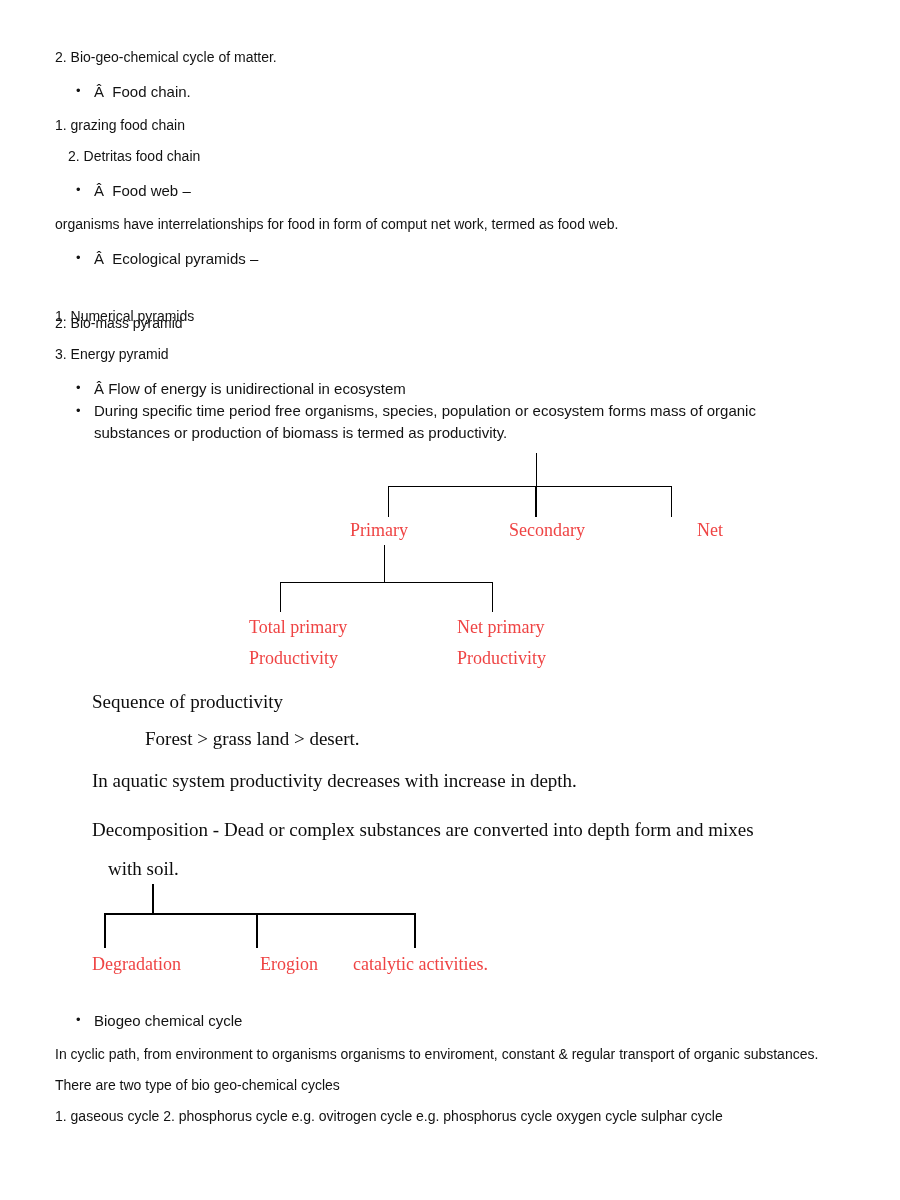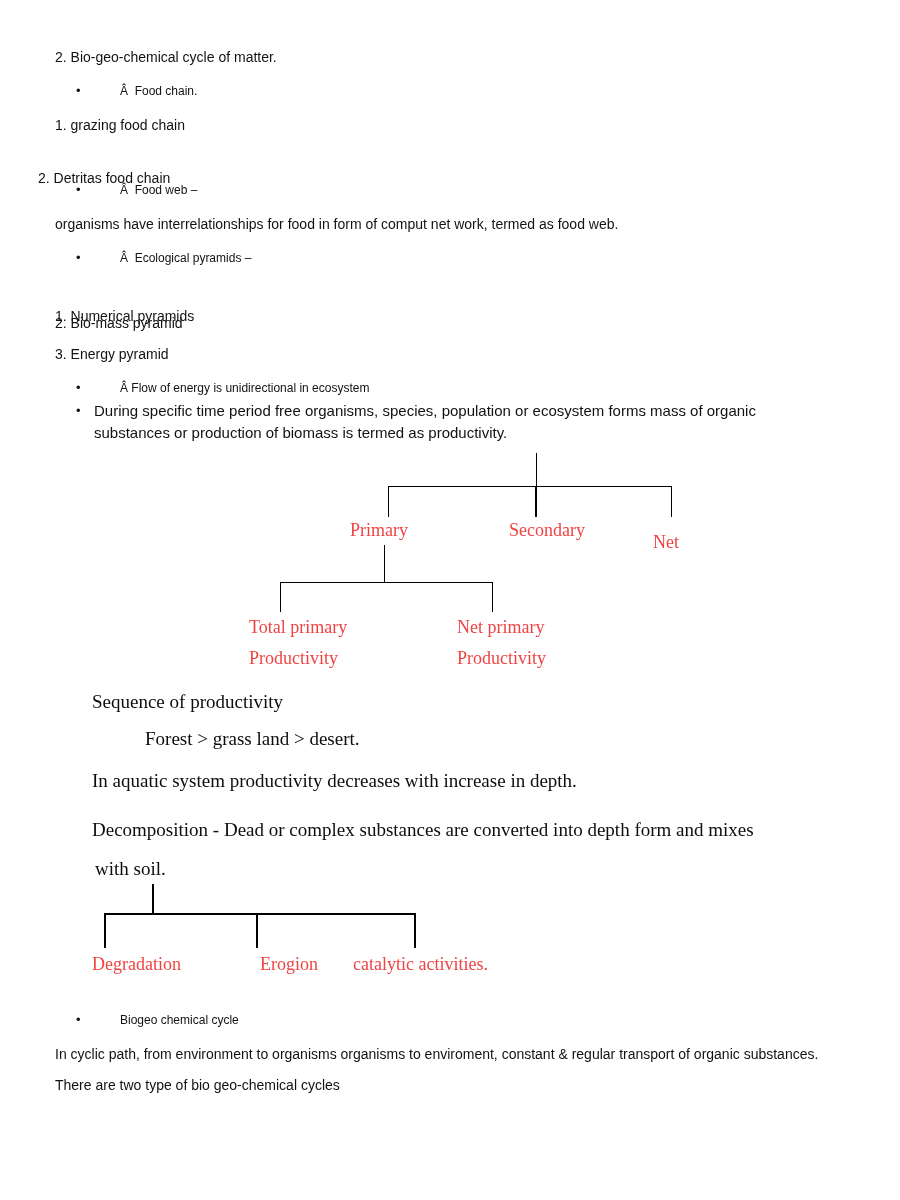--- a/index.html
+++ b/index.html
@@ -4,40 +4,40 @@
 <style>
   html,body{margin:0;padding:0;background:#ffffff;}
   .page{
     position:relative;width:853px;height:1200px;background:#ffffff;
     font-family:"Liberation Sans",sans-serif;color:#121212;overflow:hidden;
   }
   .abs{position:absolute;}
   .sans-para{font-size:14px;line-height:17px;white-space:nowrap;}
   .bullet-row{display:flex;align-items:flex-start;}
   .bullet-dot{width:18px;font-size:13px;line-height:18px;flex:0 0 18px;}
-  .bullet-text{font-size:12px;line-height:19px;white-space:pre;margin-left:26px;}
+  .bullet-text{font-size:15px;line-height:19px;white-space:pre;}
   .bullet-text-wrap{font-size:15px;line-height:22px;white-space:normal;width:685px;}
   .serif-text{font-family:"Liberation Serif",serif;font-size:19px;line-height:22px;white-space:nowrap;color:#0d0d0d;}
   .tree-label{font-family:"Liberation Serif",serif;font-size:18px;line-height:21px;white-space:nowrap;color:#ef4444;}
   .tline{background:#000000;}
 </style>
 </head>
 <body>
 
 <div class="page">
 
   <div class="abs sans-para" style="left:55px;top:49px;">2. Bio-geo-chemical cycle of matter.</div>
 
   <div class="abs bullet-row" style="left:76px;top:82px;">
     <span class="bullet-dot">•</span>
     <span class="bullet-text">Â  Food chain.</span>
   </div>
 
   <div class="abs sans-para" style="left:55px;top:117px;">1. grazing food chain</div>
-  <div class="abs sans-para" style="left:38px;top:148px;margin-top:22px;">2. Detritas food chain</div>
+  <div class="abs sans-para" style="left:68px;top:148px;">2. Detritas food chain</div>
 
   <div class="abs bullet-row" style="left:76px;top:181px;">
     <span class="bullet-dot">•</span>
     <span class="bullet-text">Â  Food web –</span>
   </div>
 
   <div class="abs sans-para" style="left:55px;top:216px;">organisms have interrelationships for food in form of comput net work, termed as food web.</div>
 
   <div class="abs bullet-row" style="left:76px;top:249px;">
     <span class="bullet-dot">•</span>
@@ -59,49 +59,50 @@
   </div>
 
   <div class="abs tline" style="left:536px;top:453px;width:1px;height:34px;"></div>
   <div class="abs tline" style="left:388px;top:486px;width:284px;height:1px;"></div>
   <div class="abs tline" style="left:388px;top:486px;width:1px;height:31px;"></div>
   <div class="abs tline" style="left:535px;top:486px;width:2px;height:31px;"></div>
   <div class="abs tline" style="left:671px;top:486px;width:1px;height:31px;"></div>
 
   <div class="abs tree-label" style="left:350px;top:520px;">Primary</div>
   <div class="abs tree-label" style="left:509px;top:520px;">Secondary</div>
-  <div class="abs tree-label" style="left:653px;top:520px;margin-top:12px;">Net</div>
+  <div class="abs tree-label" style="left:697px;top:520px;">Net</div>
 
   <div class="abs tline" style="left:384px;top:545px;width:1px;height:38px;"></div>
   <div class="abs tline" style="left:280px;top:582px;width:213px;height:1px;"></div>
   <div class="abs tline" style="left:280px;top:582px;width:1px;height:30px;"></div>
   <div class="abs tline" style="left:492px;top:582px;width:1px;height:30px;"></div>
 
   <div class="abs tree-label" style="left:249px;top:617px;">Total primary</div>
   <div class="abs tree-label" style="left:249px;top:648px;">Productivity</div>
   <div class="abs tree-label" style="left:457px;top:617px;">Net primary</div>
   <div class="abs tree-label" style="left:457px;top:648px;">Productivity</div>
 
   <div class="abs serif-text" style="left:92px;top:691px;">Sequence of productivity</div>
   <div class="abs serif-text" style="left:92px;top:770px;">In aquatic system productivity decreases with increase in depth.</div>
   <div class="abs serif-text" style="left:145px;top:728px;">Forest &gt; grass land &gt; desert.</div>
   <div class="abs serif-text" style="left:92px;top:819px;">Decomposition - Dead or complex substances are converted into depth form and mixes</div>
-  <div class="abs serif-text" style="left:95px;top:858px;text-align:right;">with soil.</div>
+  <div class="abs serif-text" style="left:108px;top:858px;text-align:right;">with soil.</div>
 
   <div class="abs tline" style="left:152px;top:884px;width:2px;height:31px;"></div>
   <div class="abs tline" style="left:104px;top:913px;width:312px;height:2px;"></div>
   <div class="abs tline" style="left:104px;top:913px;width:2px;height:35px;"></div>
   <div class="abs tline" style="left:256px;top:913px;width:2px;height:35px;"></div>
   <div class="abs tline" style="left:414px;top:913px;width:2px;height:35px;"></div>
 
   <div class="abs tree-label" style="left:92px;top:954px;">Degradation</div>
   <div class="abs tree-label" style="left:260px;top:954px;">Erogion</div>
   <div class="abs tree-label" style="left:353px;top:954px;">catalytic activities.</div>
 
   <div class="abs bullet-row" style="left:76px;top:1011px;">
     <span class="bullet-dot">•</span>
     <span class="bullet-text">Biogeo chemical cycle</span>
   </div>
 
   <div class="abs sans-para" style="left:55px;top:1046px;">In cyclic path, from environment to organisms organisms to enviroment, constant &amp; regular transport of organic substances.</div>
   <div class="abs sans-para" style="left:55px;top:1077px;">There are two type of bio geo-chemical cycles</div>
+  <div class="abs sans-para" style="left:55px;top:1108px;">1. gaseous cycle 2. phosphorus cycle e.g. ovitrogen cycle e.g. phosphorus cycle oxygen cycle sulphar cycle</div>
 
 </div>
 
 </body></html>

